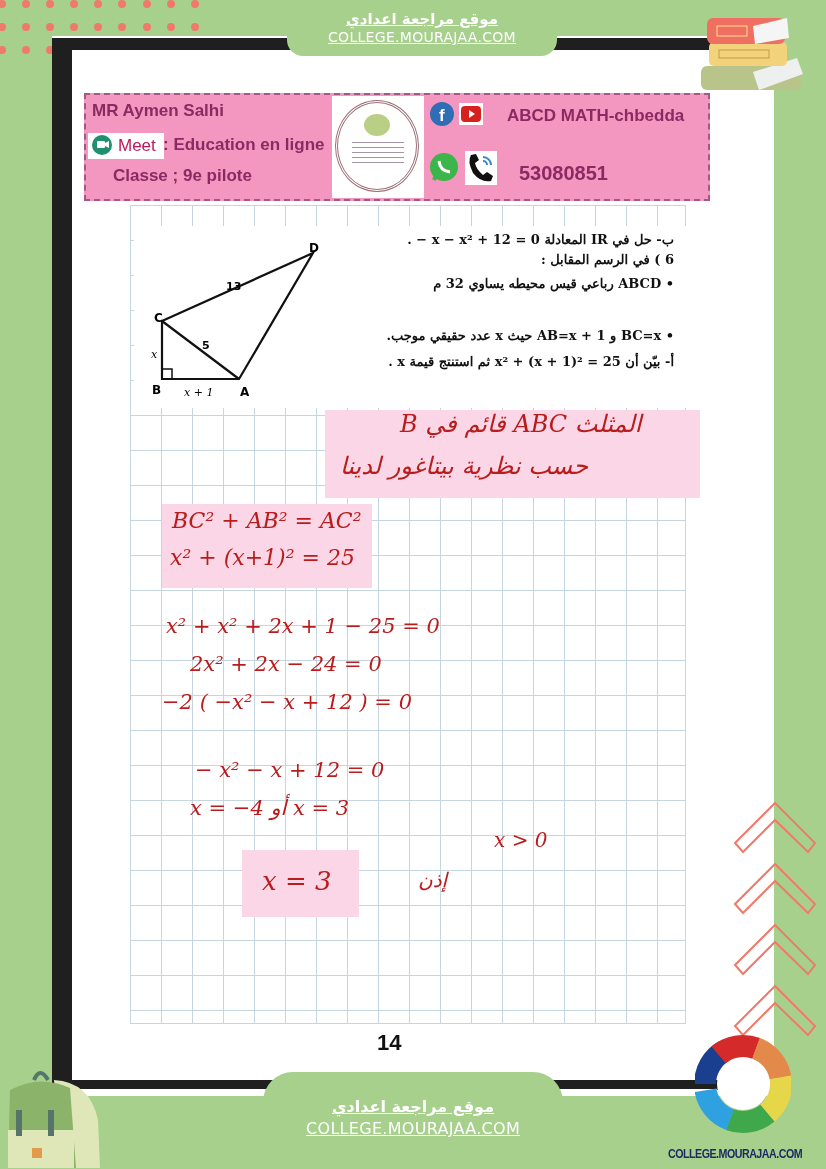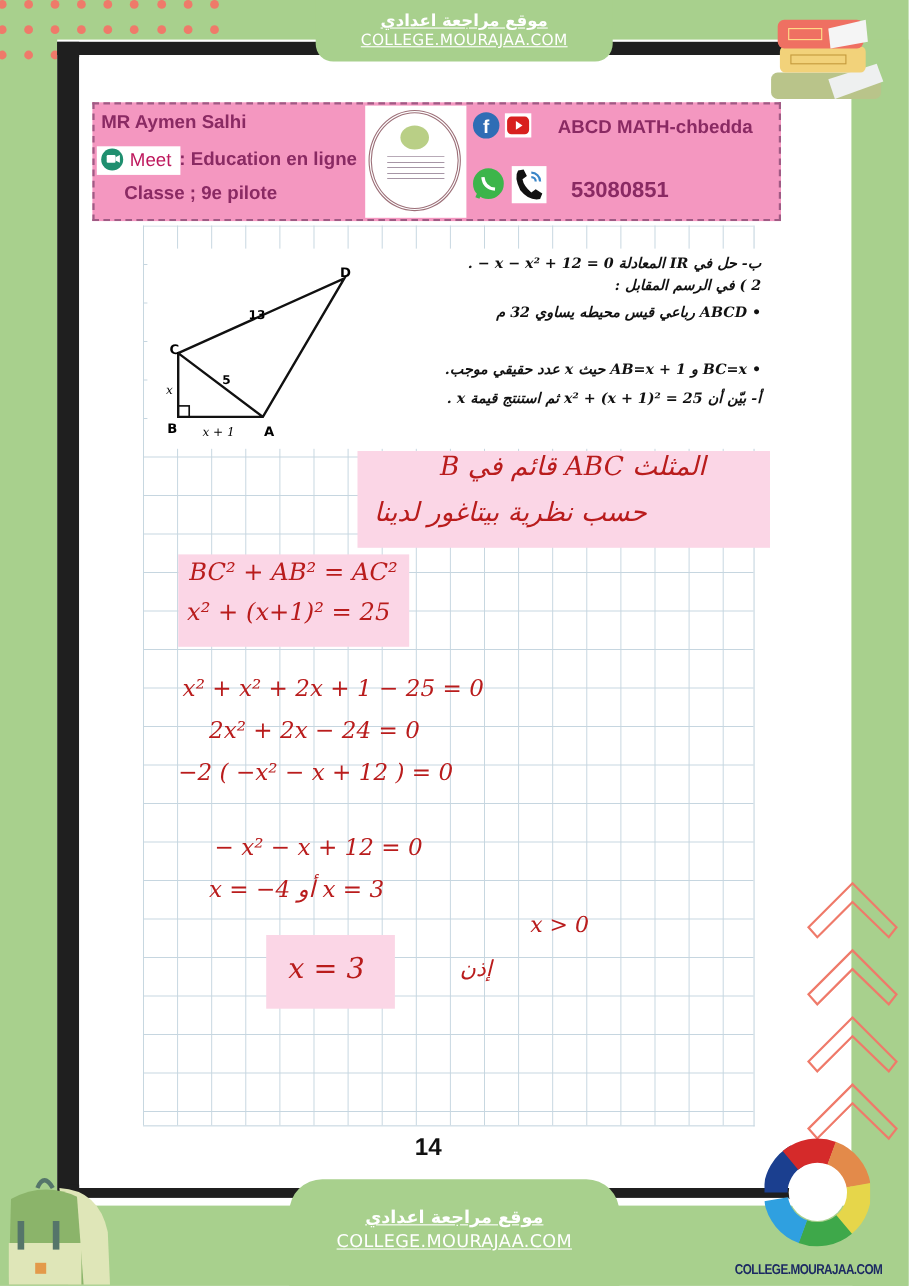--- a/index.html
+++ b/index.html
@@ -17,21 +17,21 @@
   .seal{position:absolute;left:332px;top:96px;width:92px;height:102px;background:#fff;}
   .seal-ring{position:absolute;left:3px;top:4px;width:84px;height:92px;border-radius:50%;border:3px double #9c6f78;box-sizing:border-box;}
   .seal-tree{position:absolute;left:32px;top:18px;width:26px;height:22px;border-radius:50%;background:#b9cf86;}
   .meet-chip{position:absolute;left:88px;top:133px;width:76px;height:26px;background:#fff;}
   .grid{position:absolute;left:130px;top:205px;width:555px;height:818px;
     background-image:
       linear-gradient(to right, #c6d6e0 1px, transparent 1px),
       linear-gradient(to bottom, #c6d6e0 1px, transparent 1px);
     background-size:31px 35px;border-right:1px solid #c6d6e0;border-bottom:1px solid #c6d6e0;}
   .exercise{position:absolute;left:134px;top:226px;width:560px;height:182px;background:#fff;}
-  .ex-line{position:absolute;right:2px;direction:rtl;font-family:"DejaVu Serif",serif;font-size:13px;font-weight:bold;color:#111;white-space:nowrap;font-style:italic;}
+  .ex-line{position:absolute;right:20px;direction:rtl;font-family:"DejaVu Serif",serif;font-size:13px;font-weight:bold;color:#111;white-space:nowrap;}
   .hl{position:absolute;background:#fbd6e6;}
   .hand{position:absolute;color:#b91c1c;font-family:"DejaVu Serif",serif;font-style:italic;white-space:nowrap;}
   .page-num{position:absolute;left:377px;top:1030px;font-family:"Liberation Sans",sans-serif;font-weight:bold;font-size:22px;color:#111;}
   .chev{position:absolute;left:733px;}
   .footer-brand{position:absolute;left:668px;top:1146px;font-family:"Liberation Sans",sans-serif;font-weight:bold;font-size:13px;color:#1c2a63;letter-spacing:-0.6px;transform:scaleX(0.82);transform-origin:left;}
 </style>
 </head>
 <body>
 
 <div class="dots">
@@ -138,41 +138,41 @@
     <text x="10" y="88" font-size="12" font-weight="bold" font-family="DejaVu Sans">C</text>
     <text x="165" y="18" font-size="12" font-weight="bold" font-family="DejaVu Sans">D</text>
     <text x="8" y="160" font-size="12" font-weight="bold" font-family="DejaVu Sans">B</text>
     <text x="96" y="162" font-size="12" font-weight="bold" font-family="DejaVu Sans">A</text>
     <text x="82" y="56" font-size="11" font-weight="bold" font-family="DejaVu Sans">13</text>
     <text x="58" y="115" font-size="11" font-weight="bold" font-family="DejaVu Sans">5</text>
     <text x="7" y="124" font-size="11" font-style="italic" font-family="DejaVu Serif">x</text>
     <text x="40" y="162" font-size="11" font-style="italic" font-family="DejaVu Serif">x + 1</text>
   </svg>
   <div class="ex-line" style="top:6px">ب- حل في IR المعادلة  0 = 12 + x − x² − .</div>
-  <div class="ex-line" style="top:26px">2 ) في الرسم المقابل :</div>
+  <div class="ex-line" style="top:26px">6 ) في الرسم المقابل :</div>
   <div class="ex-line" style="top:50px">•  ABCD  رباعي قيس محيطه يساوي 32 م</div>
   <div class="ex-line" style="top:102px">•  BC=x و AB=x + 1  حيث  x  عدد حقيقي موجب.</div>
   <div class="ex-line" style="top:128px">أ- بيّن أن  25 = x² + (x + 1)²  ثم استنتج قيمة x .</div>
 </div>
 
 <div class="hl" style="left:325px;top:410px;width:375px;height:88px;"></div>
 <div class="hand" style="left:400px;top:410px;font-size:24px;direction:rtl;">المثلث  ABC  قائم في  B</div>
 <div class="hand" style="left:340px;top:452px;font-size:24px;direction:rtl;">حسب نظرية بيتاغور لدينا</div>
 
 <div class="hl" style="left:162px;top:504px;width:210px;height:84px;"></div>
 <div class="hand" style="left:172px;top:508px;font-size:22px;">BC² + AB² = AC²</div>
 <div class="hand" style="left:170px;top:545px;font-size:22px;">x² + (x+1)² = 25</div>
 
 <div class="hand" style="left:166px;top:614px;font-size:21px;">x² + x² + 2x + 1 − 25 = 0</div>
 <div class="hand" style="left:190px;top:652px;font-size:21px;">2x² + 2x − 24 = 0</div>
 <div class="hand" style="left:162px;top:690px;font-size:21px;">−2 ( −x² − x + 12 ) = 0</div>
 
 <div class="hand" style="left:195px;top:758px;font-size:21px;">− x² − x + 12 = 0</div>
 <div class="hand" style="left:190px;top:796px;font-size:21px;">x = −4  أو  x = 3</div>
-<div class="hand" style="left:482px;top:828px;font-size:20px;text-align:center;">x &gt; 0</div>
+<div class="hand" style="left:494px;top:828px;font-size:20px;text-align:center;">x &gt; 0</div>
 <div class="hand" style="left:418px;top:868px;font-size:20px;">إذن</div>
 
 <div class="hl" style="left:242px;top:850px;width:117px;height:67px;"></div>
 <div class="hand" style="left:262px;top:866px;font-size:26px;">x = 3</div>
 
 <div class="page-num">14</div>
 
 <svg class="chev" style="top:790px" width="90" height="250">
   <g fill="none" stroke="#ef7a6a" stroke-width="2">
     <path d="M2 53 L42 13 L82 53 L75 62 L42 30 L10 62 Z"></path>

